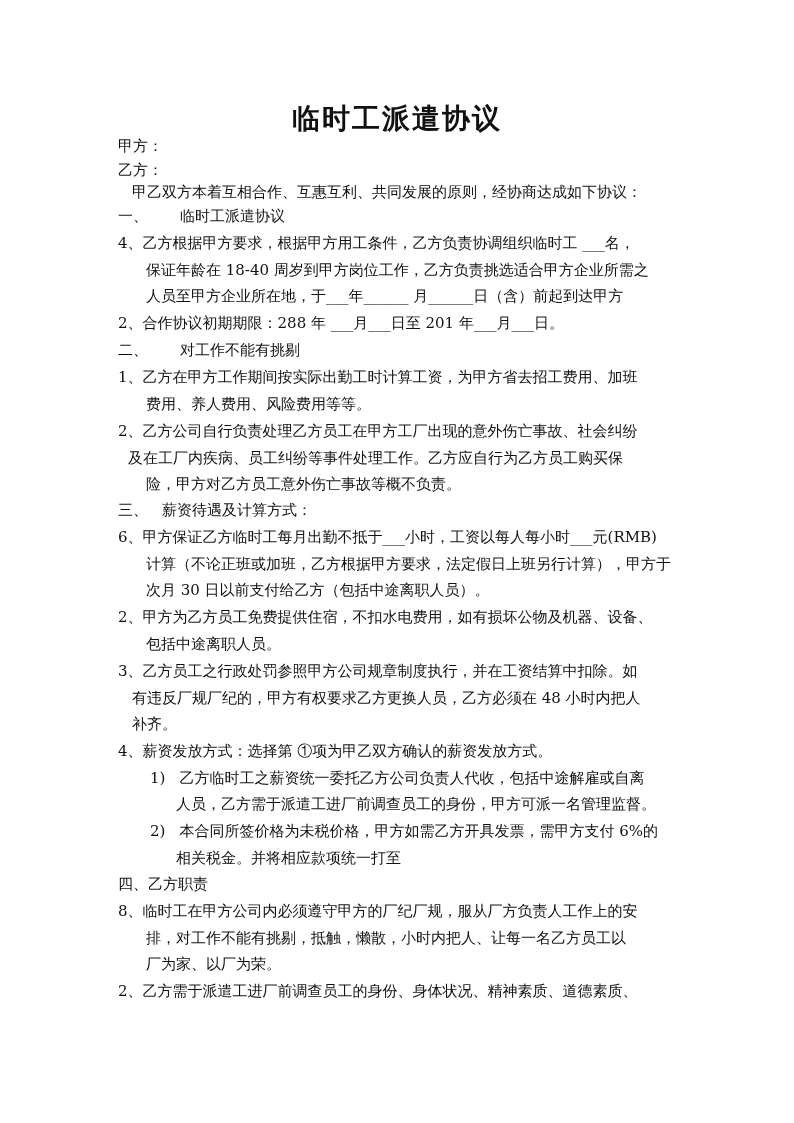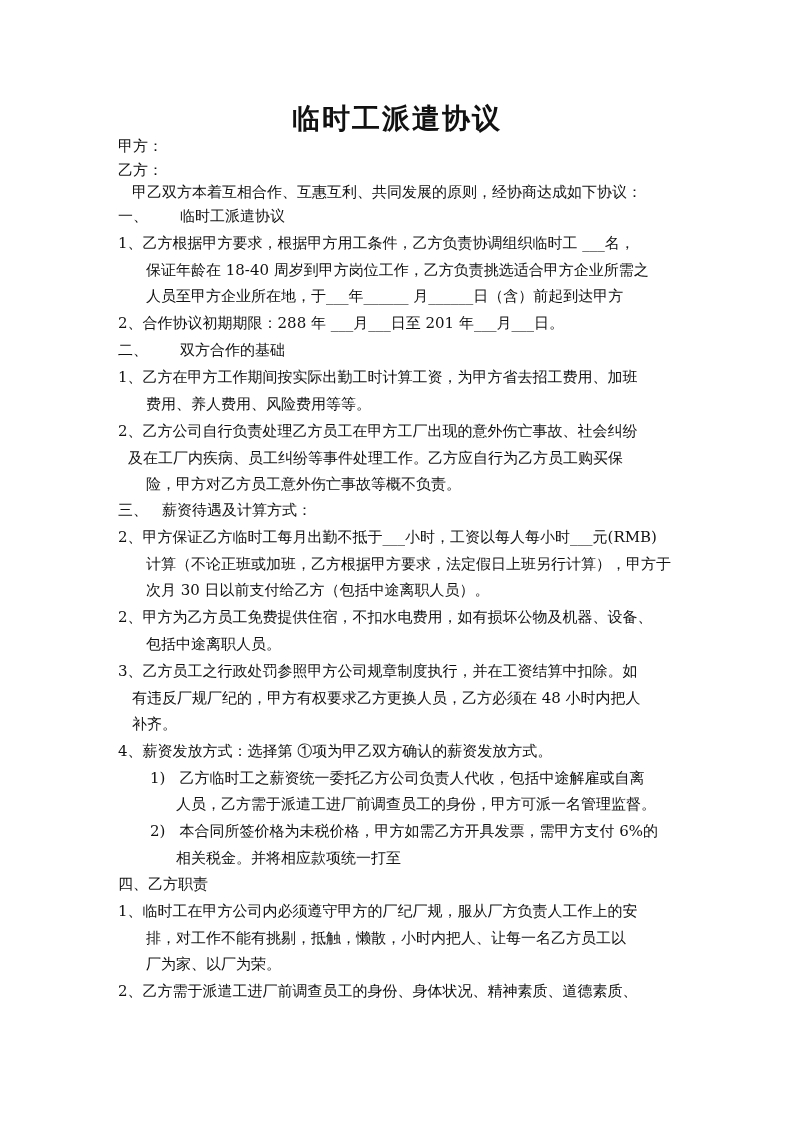--- a/index.html
+++ b/index.html
@@ -14,54 +14,54 @@
 
 <div class="title">临时工派遣协议</div>
 
 <div class="ln" style="left:118px;top:136px">甲方：</div>
 <div class="ln" style="left:118px;top:160px">乙方：</div>
 <div class="ln" style="left:132px;top:182px">甲乙双方本着互相合作、互惠互利、共同发展的原则，经协商达成如下协议：</div>
 
 <div class="ln" style="left:118px;top:206px">
   <span>一、</span><span style="display:inline-block;width:32px"></span><span>临时工派遣协议</span>
 </div>
-<div class="ln" style="left:118px;top:233px">1、乙方根据甲方要求，根据甲方用工条件，乙方负责协调组织临时工 ___名，</div>
+<div class="ln" style="left:118px;top:233px">4、乙方根据甲方要求，根据甲方用工条件，乙方负责协调组织临时工 ___名，</div>
 <div class="ln" style="left:146px;top:260px">保证年龄在 18-40 周岁到甲方岗位工作，乙方负责挑选适合甲方企业所需之</div>
 <div class="ln" style="left:146px;top:286px">人员至甲方企业所在地，于___年______  月______日（含）前起到达甲方</div>
 <div class="ln" style="left:118px;top:313px">2、合作协议初期期限：288 年 ___月___日至 201 年___月___日。</div>
 
 <div class="ln" style="left:118px;top:340px">
-  <span>二、</span><span style="display:inline-block;width:32px"></span><span>双方合作的基础</span>
+  <span>二、</span><span style="display:inline-block;width:32px"></span><span>对工作不能有挑剔</span>
 </div>
 <div class="ln" style="left:118px;top:367px">1、乙方在甲方工作期间按实际出勤工时计算工资，为甲方省去招工费用、加班</div>
 <div class="ln" style="left:146px;top:394px">费用、养人费用、风险费用等等。</div>
 <div class="ln" style="left:118px;top:421px">2、乙方公司自行负责处理乙方员工在甲方工厂出现的意外伤亡事故、社会纠纷</div>
 <div class="ln" style="left:128px;top:448px">及在工厂内疾病、员工纠纷等事件处理工作。乙方应自行为乙方员工购买保</div>
 <div class="ln" style="left:146px;top:474px">险，甲方对乙方员工意外伤亡事故等概不负责。</div>
 
 <div class="ln" style="left:118px;top:500px">
   <span>三、</span><span style="display:inline-block;width:14px"></span><span>薪资待遇及计算方式：</span>
 </div>
-<div class="ln" style="left:118px;top:527px">2、甲方保证乙方临时工每月出勤不抵于___小时，工资以每人每小时___元(RMB)</div>
+<div class="ln" style="left:118px;top:527px">6、甲方保证乙方临时工每月出勤不抵于___小时，工资以每人每小时___元(RMB)</div>
 <div class="ln" style="left:146px;top:554px">计算（不论正班或加班，乙方根据甲方要求，法定假日上班另行计算），甲方于</div>
 <div class="ln" style="left:146px;top:580px">次月 30 日以前支付给乙方（包括中途离职人员）。</div>
 <div class="ln" style="left:118px;top:607px">2、甲方为乙方员工免费提供住宿，不扣水电费用，如有损坏公物及机器、设备、</div>
 <div class="ln" style="left:146px;top:634px">包括中途离职人员。</div>
 <div class="ln" style="left:118px;top:661px">3、乙方员工之行政处罚参照甲方公司规章制度执行，并在工资结算中扣除。如</div>
 <div class="ln" style="left:132px;top:688px">有违反厂规厂纪的，甲方有权要求乙方更换人员，乙方必须在 48 小时内把人</div>
 <div class="ln" style="left:132px;top:714px">补齐。</div>
 <div class="ln" style="left:118px;top:741px">4、薪资发放方式：选择第 ①项为甲乙双方确认的薪资发放方式。</div>
 <div class="ln" style="left:150px;top:768px">
   <span>1)</span><span style="display:inline-block;width:14px"></span><span>乙方临时工之薪资统一委托乙方公司负责人代收，包括中途解雇或自离</span>
 </div>
 <div class="ln" style="left:176px;top:794px">人员，乙方需于派遣工进厂前调查员工的身份，甲方可派一名管理监督。</div>
 <div class="ln" style="left:150px;top:821px">
   <span>2)</span><span style="display:inline-block;width:14px"></span><span>本合同所签价格为未税价格，甲方如需乙方开具发票，需甲方支付 6%的</span>
 </div>
 <div class="ln" style="left:176px;top:848px">相关税金。并将相应款项统一打至</div>
 
 <div class="ln" style="left:118px;top:874px">
   <span>四、</span><span>乙方职责</span>
 </div>
-<div class="ln" style="left:118px;top:901px">1、临时工在甲方公司内必须遵守甲方的厂纪厂规，服从厂方负责人工作上的安</div>
+<div class="ln" style="left:118px;top:901px">8、临时工在甲方公司内必须遵守甲方的厂纪厂规，服从厂方负责人工作上的安</div>
 <div class="ln" style="left:146px;top:928px">排，对工作不能有挑剔，抵触，懒散，小时内把人、让每一名乙方员工以</div>
 <div class="ln" style="left:146px;top:954px">厂为家、以厂为荣。</div>
 <div class="ln" style="left:118px;top:981px">2、乙方需于派遣工进厂前调查员工的身份、身体状况、精神素质、道德素质、</div>
 
 </body></html>

